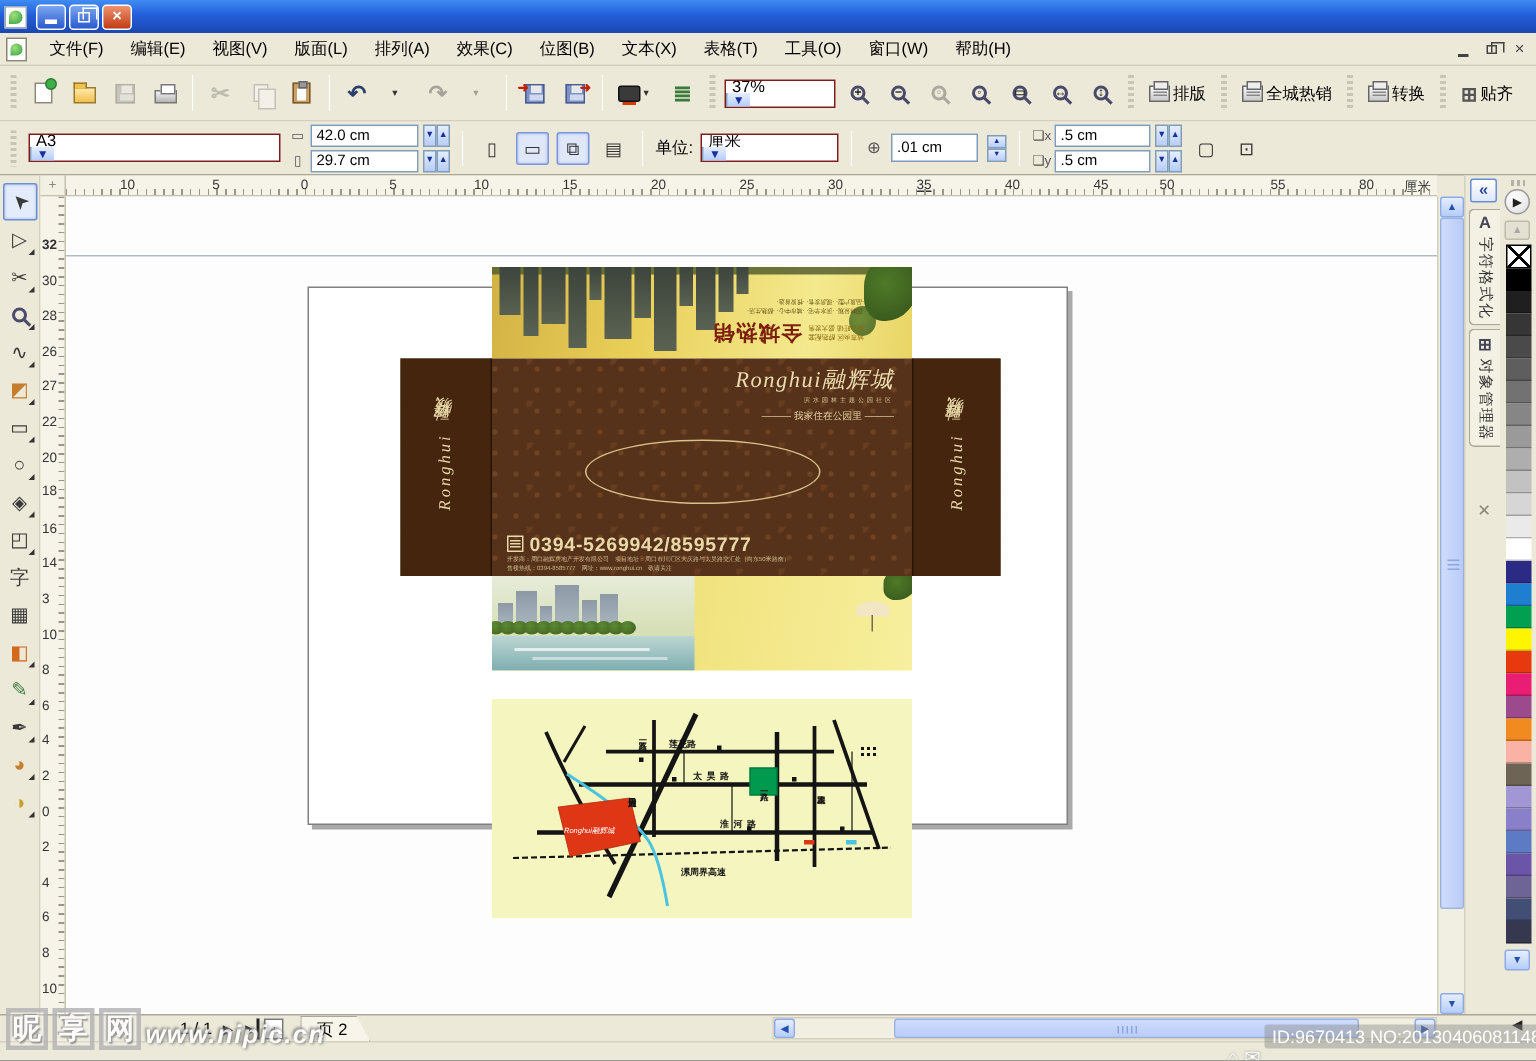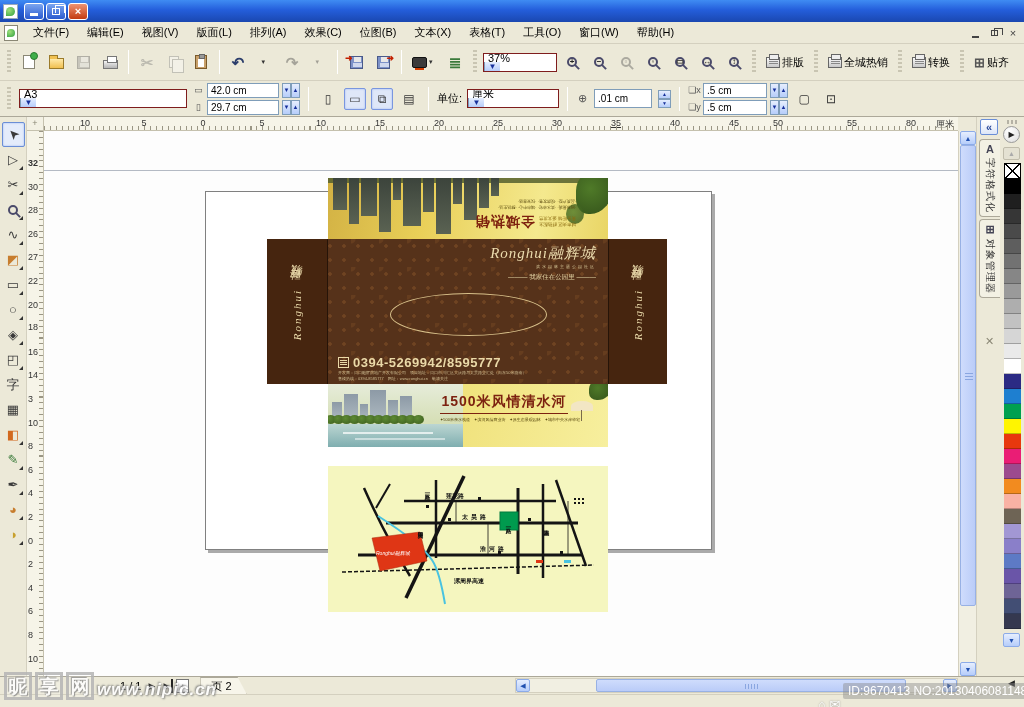--- a/index.html
+++ b/index.html
@@ -593,24 +593,20 @@
             <span style="width: 10px; height: 16px;"></span>
             <span style="width: 14px; height: 24px;"></span>
             <span style="width: 8px; height: 14px;"></span>
             <span style="width: 16px; height: 28px;"></span>
             <span style="width: 10px; height: 18px;"></span>
             <span style="width: 12px; height: 22px;"></span>
           </div>
         <div class="bfTrees"><i></i><i></i><i></i><i></i><i></i><i></i><i></i><i></i><i></i><i></i><i></i><i></i></div>
         <div class="bfRiver"></div>
       </div>
-      <div class="bfText">
-        <div class="bfTitle">1500米风情清水河</div>
-        <div class="bfFeat">✦500米亲水栈道　✦滨河风情商业街　✦原生态景观园林　✦城市中央水岸华宅</div>
-      </div>
       <div class="umbrella"></div>
       <div class="blob" style="right:-3px;top:-4px;width:22px;height:20px;border-radius:45% 25% 60% 35%;"></div>
     </div>
 
     <div class="art mapPanel">
       <svg width="280" height="146" viewBox="0 0 280 146">
         <g stroke="#141414" fill="none">
           <path d="M76,35 H228" stroke-width="2.5"></path>
           <path d="M58,57 H250" stroke-width="3"></path>
           <path d="M30,89 H254" stroke-width="3"></path>

